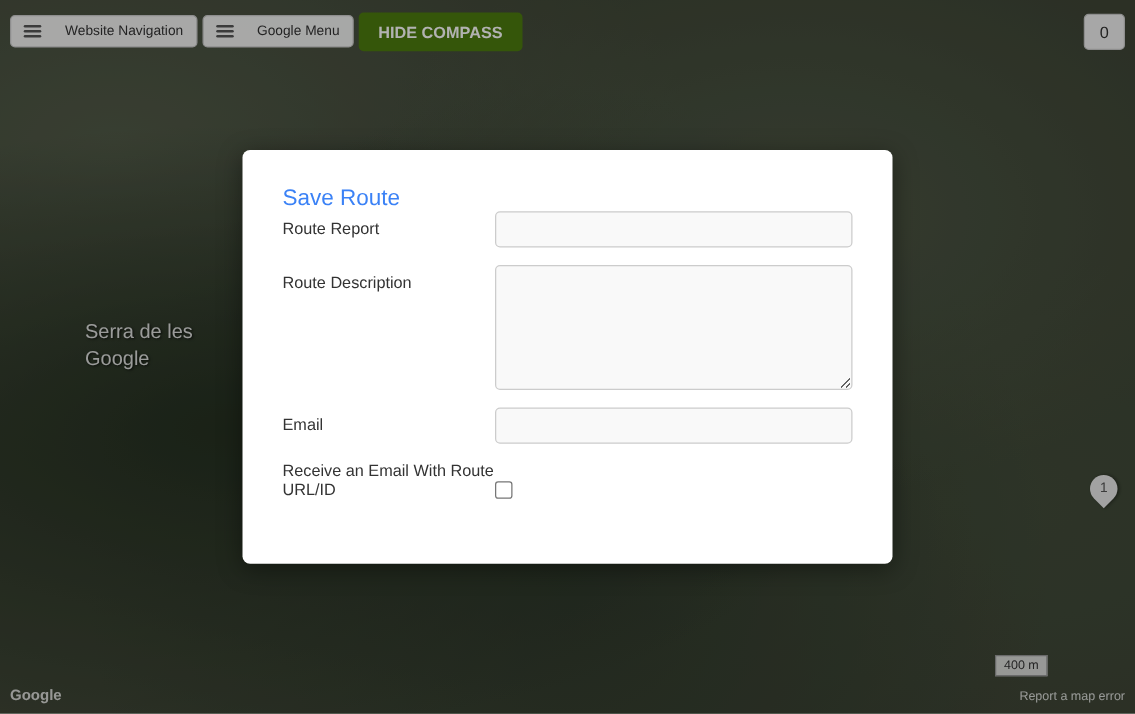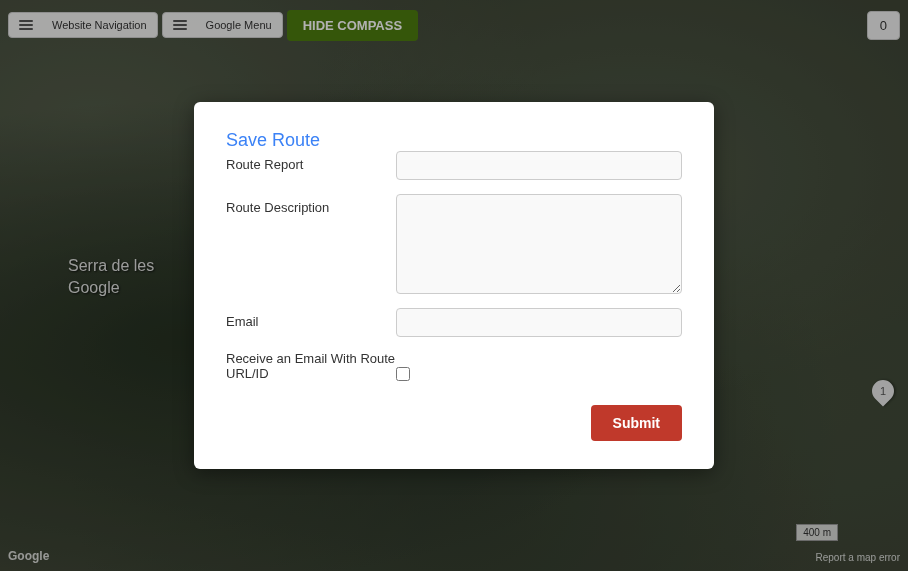--- a/index.html
+++ b/index.html
@@ -375,19 +375,16 @@
       <label class="form-label">Email</label>
       <input type="email" class="form-input" placeholder="" style="">
     </div>
 
     <div class="form-row checkbox-row">
       <label class="form-label">Receive an Email With Route URL/ID</label>
       <input type="checkbox" style="">
     </div>
 
     <div class="modal-footer">
-      <button class="btn-submit">
-        <span>Submit</span>
-      </button>
     </div>
 
   </div>
 </div>
 
 </body></html>

